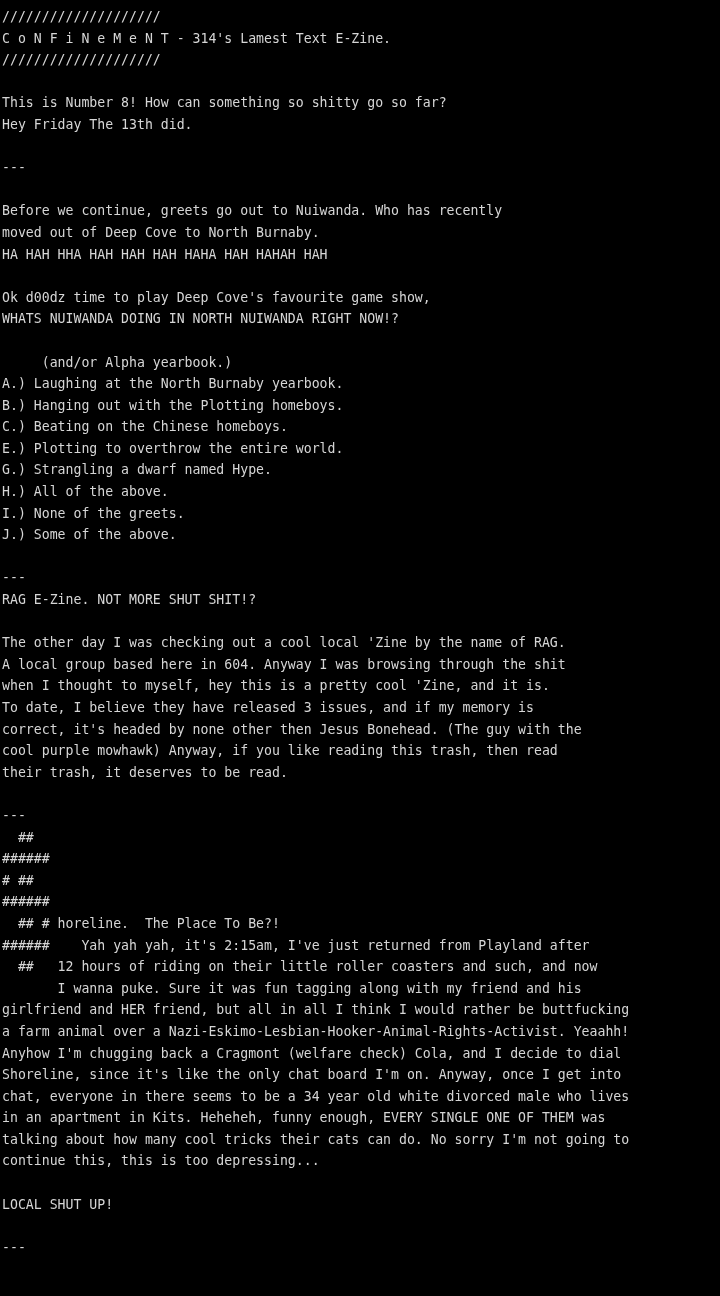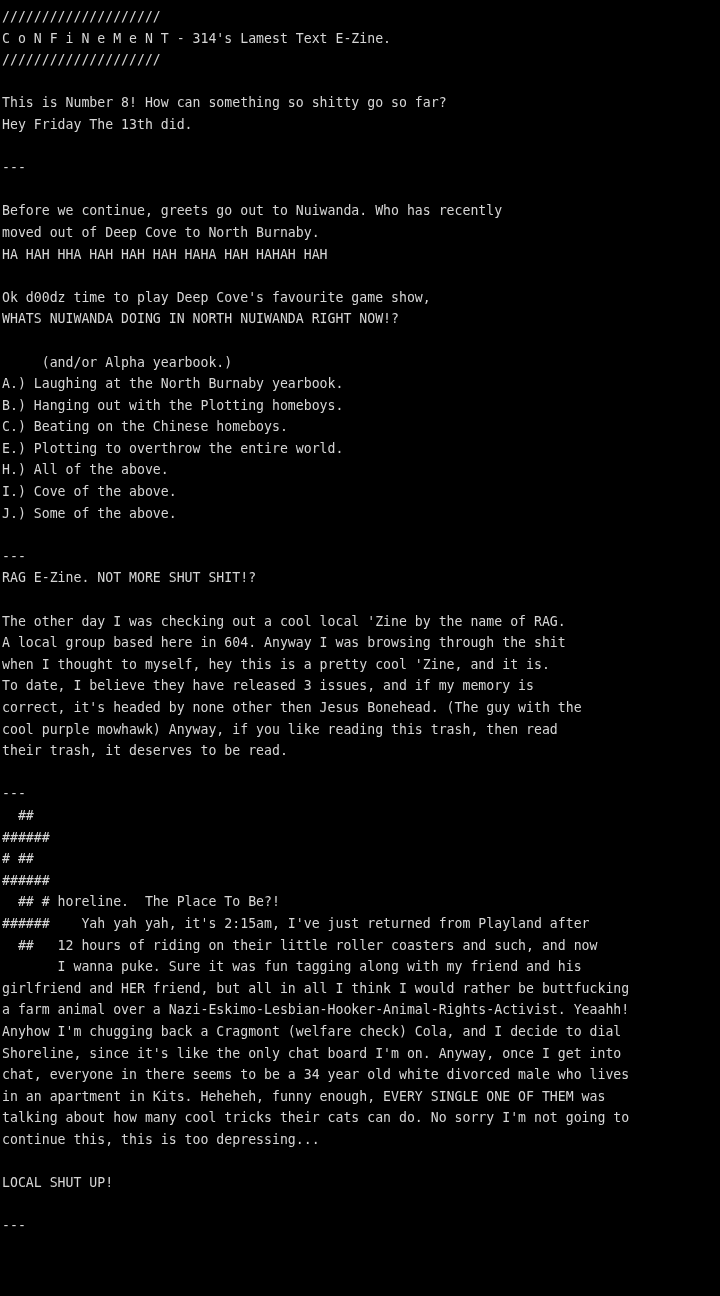--- a/index.html
+++ b/index.html
@@ -66,22 +66,23 @@
   <pre class="block">Ok d00dz time to play Deep Cove's favourite game show,</pre>
   <pre class="block">WHATS NUIWANDA DOING IN NORTH NUIWANDA RIGHT NOW!?</pre>
 
   <div class="spacer"></div>
 
   <pre class="block">     (and/or Alpha yearbook.)</pre>
   <pre class="block">A.) Laughing at the North Burnaby yearbook.</pre>
   <pre class="block">B.) Hanging out with the Plotting homeboys.</pre>
   <pre class="block">C.) Beating on the Chinese homeboys.</pre>
   <pre class="block">E.) Plotting to overthrow the entire world.</pre>
+  <pre class="block">G.) Strangling a dwarf named Hype.</pre>
   <pre class="block">H.) All of the above.</pre>
-  <pre class="block">I.) Cove of the above.</pre>
+  <pre class="block">I.) None of the greets.</pre>
   <pre class="block">J.) Some of the above.</pre>
 
   <div class="spacer"></div>
 
   <pre class="block">---</pre>
   <pre class="block">RAG E-Zine. NOT MORE SHUT SHIT!?</pre>
 
   <div class="spacer"></div>
 
   <pre class="block">The other day I was checking out a cool local 'Zine by the name of RAG.

